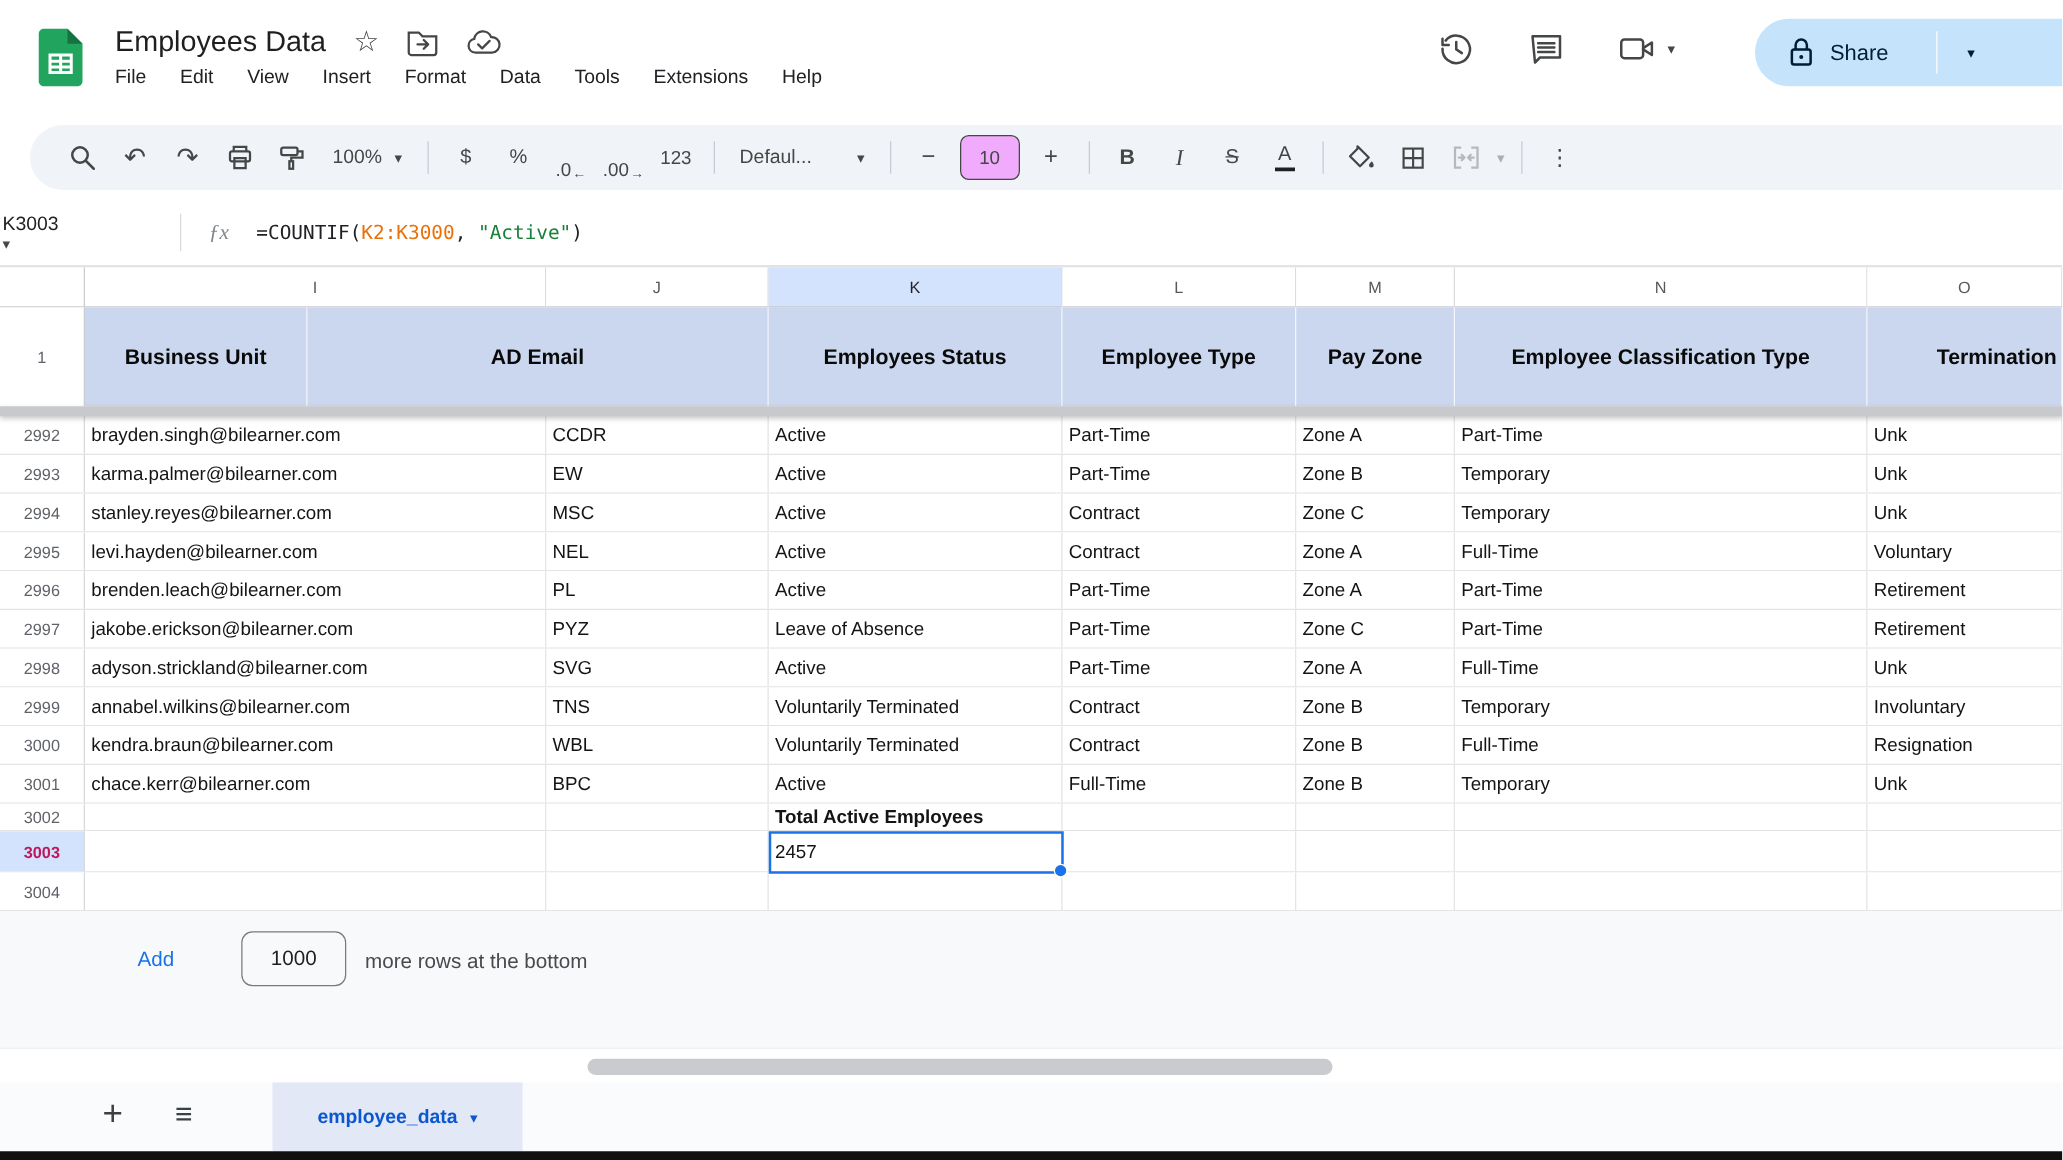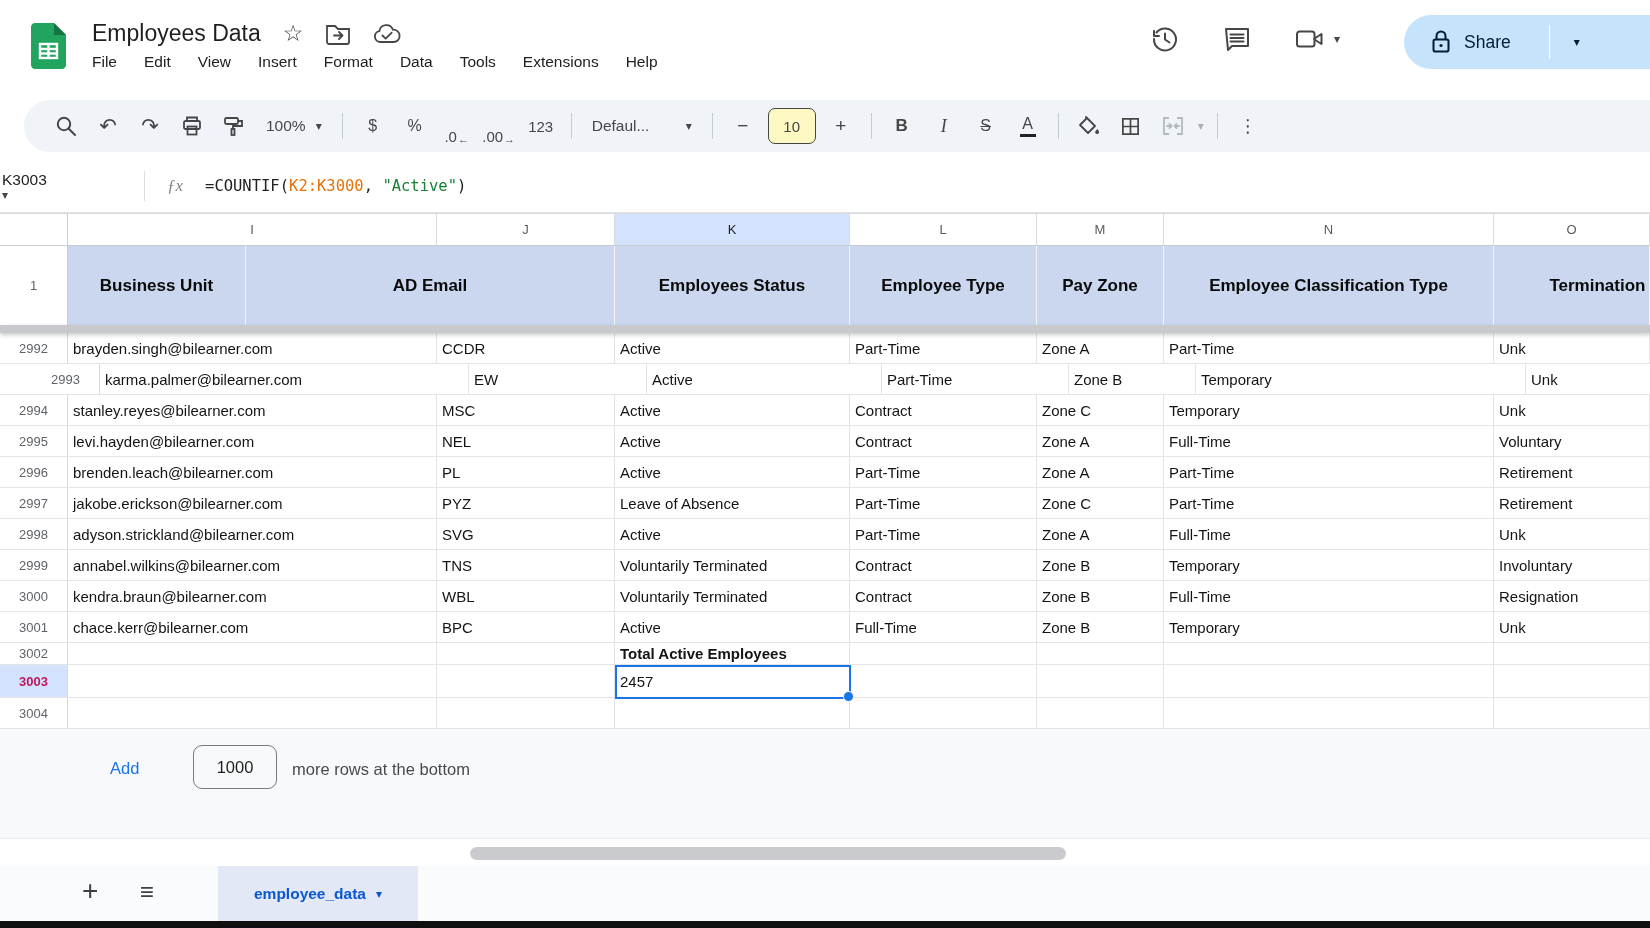--- a/index.html
+++ b/index.html
@@ -28,21 +28,21 @@
   
   .toolbar{position:absolute;top:100px;left:24px;width:1626px;height:52px;background:#f0f4f9;
            border-radius:26px 0 0 26px;display:flex;align-items:center;padding:0 10px;box-sizing:border-box;
            color:#444746;}
   .tb{min-width:36px;height:38px;display:flex;align-items:center;justify-content:center;font-size:16px;
       margin:0 3px;border-radius:6px;cursor:default;}
   .tb-sep{width:1px;height:26px;background:#c6cbd3;margin:0 9px;}
   .zoomsel,.fontsel{display:flex;align-items:center;gap:10px;padding:0 8px;font-size:15.5px;}
   .fontsel{min-width:100px;justify-content:space-between;}
   .fsize{width:46px;height:34px;border:1px solid #444746;border-radius:7px;display:flex;align-items:center;
-         justify-content:center;font-size:15px;margin:0 4px;background:#fef9c3;}
+         justify-content:center;font-size:15px;margin:0 4px;background:#f0abfc;}
   .bold-g{font-weight:700;font-size:17px;}
   .italic-g{font-style:italic;font-family:"Liberation Serif",serif;font-size:18px;}
   .strike-g{text-decoration:line-through;font-size:16px;}
   .tcol{display:flex;flex-direction:column;align-items:center;line-height:1;}
   .tcol .a{font-size:16px;}
   .tcol .bar{width:16px;height:3px;background:#202124;margin-top:2px;}
   .decbtn{display:flex;align-items:flex-end;gap:1px;font-size:15px;}
   .decbtn .mini{font-size:11px;}
   .dim{opacity:.4;}
 
@@ -325,21 +325,21 @@
         <div class="drow" style="height: 31px;">
           <div class="gut">2992</div>
           <div class="cell cw0">brayden.singh@bilearner.com</div>
           <div class="cell cw1">CCDR</div>
           <div class="cell cw2">Active</div>
           <div class="cell cw3">Part-Time</div>
           <div class="cell cw4">Zone A</div>
           <div class="cell cw5">Part-Time</div>
           <div class="cell cw6">Unk</div>
         </div>
-        <div class="drow" style="height: 31px; padding-left: 32px;">
+        <div class="drow" style="height: 31px;">
           <div class="gut">2993</div>
           <div class="cell cw0">karma.palmer@bilearner.com</div>
           <div class="cell cw1">EW</div>
           <div class="cell cw2">Active</div>
           <div class="cell cw3">Part-Time</div>
           <div class="cell cw4">Zone B</div>
           <div class="cell cw5">Temporary</div>
           <div class="cell cw6">Unk</div>
         </div>
         <div class="drow" style="height: 31px;">

